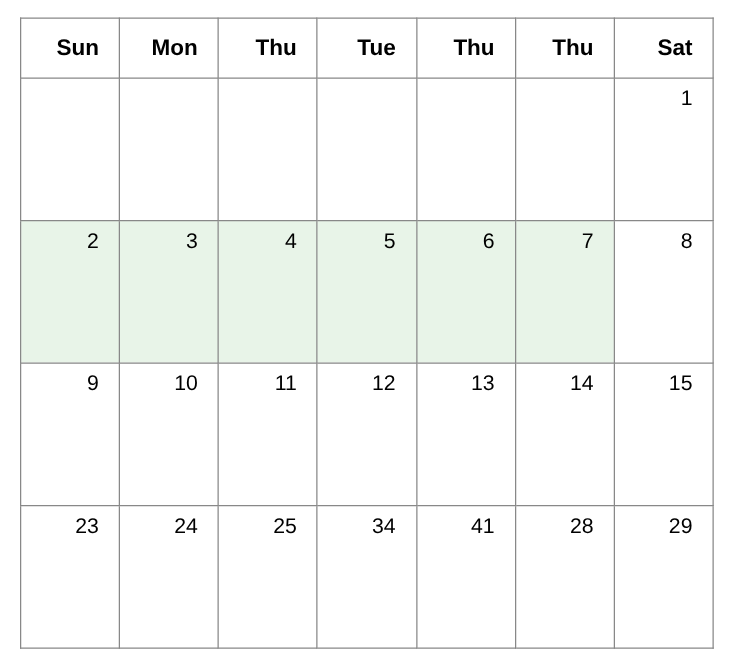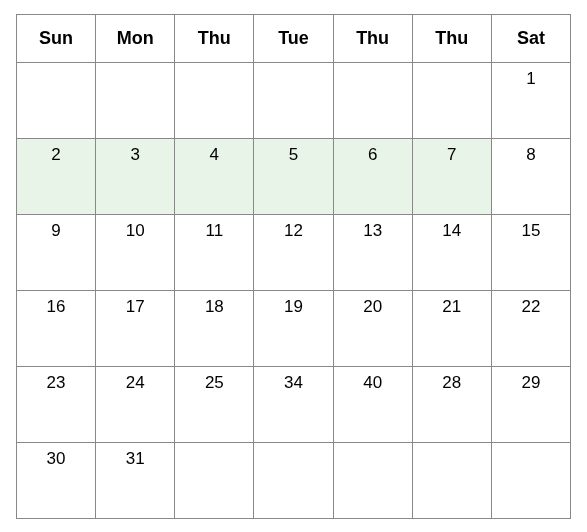--- a/index.html
+++ b/index.html
@@ -19,21 +19,21 @@
     }
 
     .calendar {
       border-collapse: collapse;
       width: 555px;
       height: 505px;
     }
 
     .calendar th, .calendar td {
       border: 1px solid #888;
-      text-align: center;
+      text-align: right;
       vertical-align: top;
       padding: 6px 16px;
     }
 
     .calendar th {
       font-weight: bold;
       font-size: 18px;
       height: 48px;
       background: #fff;
       vertical-align: middle;
@@ -121,71 +121,35 @@
         </td>
         <td>
           <span class="day-num">14</span>
         </td>
         <td>
           <span class="day-num">15</span>
         </td>
       </tr>
       <tr>
         <td>
-          <span class="day-num">16</span>
-        </td>
-        <td>
-          <span class="day-num">17</span>
-        </td>
-        <td>
-          <span class="day-num">18</span>
-        </td>
-        <td>
-          <span class="day-num">19</span>
-        </td>
-        <td>
-          <span class="day-num">20</span>
-        </td>
-        <td>
-          <span class="day-num">21</span>
-        </td>
-        <td>
-          <span class="day-num">22</span>
-        </td>
-      </tr>
-      <tr>
-        <td>
           <span class="day-num">23</span>
         </td>
         <td>
           <span class="day-num">24</span>
         </td>
         <td>
           <span class="day-num">25</span>
         </td>
         <td>
           <span class="day-num">34</span>
         </td>
         <td>
-          <span class="day-num">40</span>
+          <span class="day-num">41</span>
         </td>
         <td>
           <span class="day-num">28</span>
         </td>
         <td>
           <span class="day-num">29</span>
         </td>
       </tr>
-      <tr>
-        <td>
-          <span class="day-num">30</span>
-        </td>
-        <td>
-          <span class="day-num">31</span>
-        </td>
-        <td></td>
-        <td></td>
-        <td></td>
-        <td></td>
-        <td></td>
-      </tr>
     </tbody>
 </table>
 
 </body></html>

